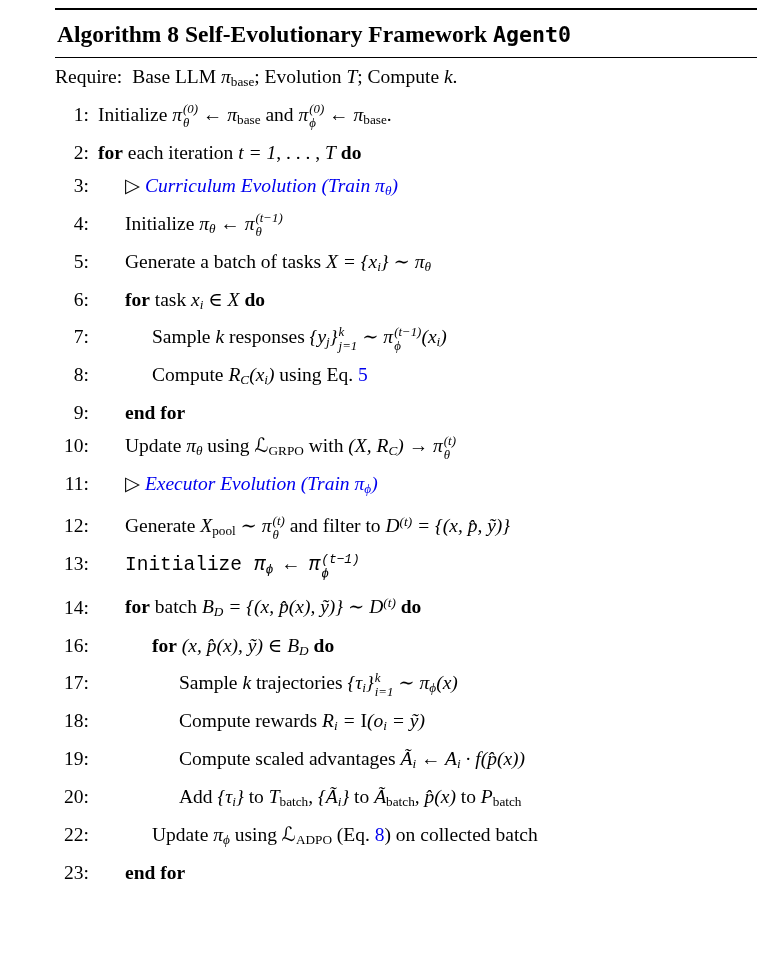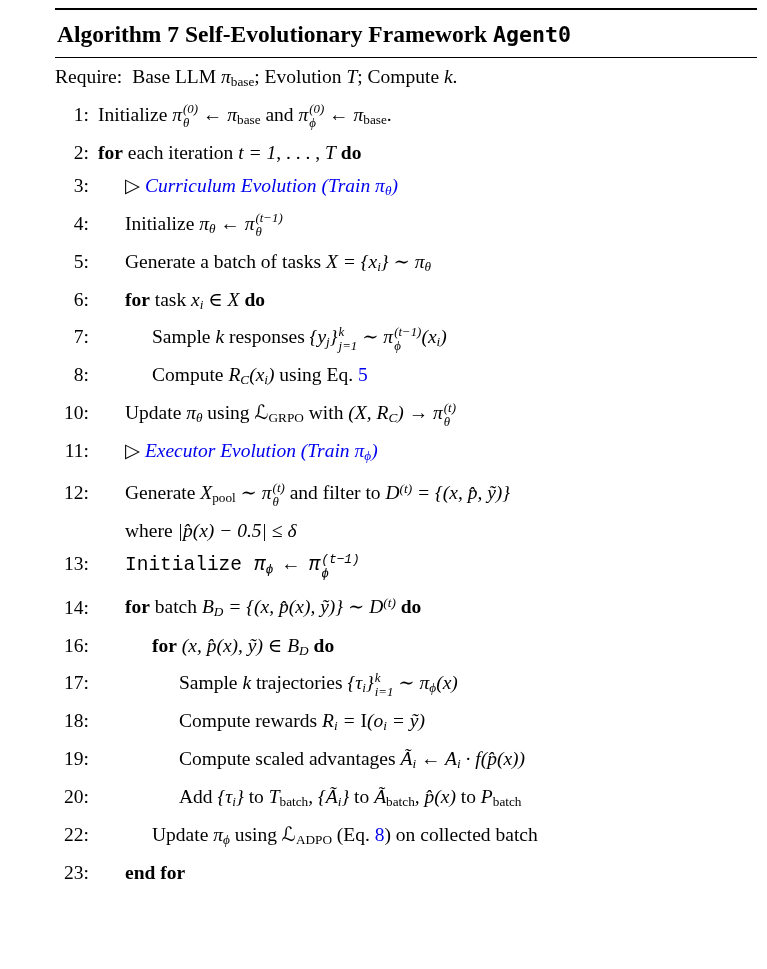--- a/index.html
+++ b/index.html
@@ -66,44 +66,44 @@
   .ss .row { display: block; }
 </style>
 </head>
 <body>
 
 <div class="doc">
   <div class="algo">
     <div class="rule thick"></div>
 
     <div class="caption">
-      <span>Algorithm 7</span>
+      <span>Algorithm 8</span>
       <span>Self-Evolutionary Framework</span>
       <span class="mono">Agent0</span>
     </div>
 
     <div class="rule thin"></div>
 
     <div class="require">
       <span class="s-b">Require:</span><span class="req-content"><span class="s-r">Base LLM </span><span class="s-m">π</span><span class="s-sub s-r">base</span><span class="s-r">; Evolution </span><span class="s-i">T</span><span class="s-r">; Compute </span><span class="s-i">k</span><span class="s-r">.</span></span>
     </div>
 
     <div class="lines">
         <div class="line"><span class="num">1:</span><span class="content" style="padding-left: 0px;"><span class="s-r">Initialize </span><span class="s-m">π</span><span class="ss"><span class="row">(0)</span><span class="row">θ</span></span><span class="s-m"> ← </span><span class="s-m">π</span><span class="s-sub s-r">base</span><span class="s-r"> and </span><span class="s-m">π</span><span class="ss"><span class="row">(0)</span><span class="row">ϕ</span></span><span class="s-m"> ← </span><span class="s-m">π</span><span class="s-sub s-r">base</span><span class="s-r">.</span></span></div>
         <div class="line"><span class="num">2:</span><span class="content" style="padding-left: 0px;"><span class="s-b">for</span><span class="s-r"> each iteration </span><span class="s-i">t</span><span class="s-m"> = 1</span><span class="s-r">, . . . , </span><span class="s-i">T</span><span class="s-r"> </span><span class="s-b">do</span></span></div>
         <div class="line"><span class="num">3:</span><span class="content" style="padding-left: 27px;"><span class="s-r">▷ </span><span class="s-i s-blue">Curriculum Evolution (Train </span><span class="s-m s-blue">π</span><span class="s-sub s-m s-blue">θ</span><span class="s-i s-blue">)</span></span></div>
         <div class="line"><span class="num">4:</span><span class="content" style="padding-left: 27px;"><span class="s-r">Initialize </span><span class="s-m">π</span><span class="s-sub s-m">θ</span><span class="s-m"> ← </span><span class="s-m">π</span><span class="ss"><span class="row">(t−1)</span><span class="row">θ</span></span></span></div>
         <div class="line"><span class="num">5:</span><span class="content" style="padding-left: 27px;"><span class="s-r">Generate a batch of tasks </span><span class="s-i">X</span><span class="s-m"> = {</span><span class="s-i">x</span><span class="s-sub s-i">i</span><span class="s-m">} ∼ </span><span class="s-m">π</span><span class="s-sub s-m">θ</span></span></div>
         <div class="line"><span class="num">6:</span><span class="content" style="padding-left: 27px;"><span class="s-b">for</span><span class="s-r"> task </span><span class="s-i">x</span><span class="s-sub s-i">i</span><span class="s-m"> ∈ </span><span class="s-i">X</span><span class="s-r"> </span><span class="s-b">do</span></span></div>
         <div class="line"><span class="num">7:</span><span class="content" style="padding-left: 54px;"><span class="s-r">Sample </span><span class="s-i">k</span><span class="s-r"> responses </span><span class="s-m">{</span><span class="s-i">y</span><span class="s-sub s-i">j</span><span class="s-m">}</span><span class="ss"><span class="row">k</span><span class="row">j=1</span></span><span class="s-m"> ∼ </span><span class="s-m">π</span><span class="ss"><span class="row">(t−1)</span><span class="row">ϕ</span></span><span class="s-m">(</span><span class="s-i">x</span><span class="s-sub s-i">i</span><span class="s-m">)</span></span></div>
         <div class="line"><span class="num">8:</span><span class="content" style="padding-left: 54px;"><span class="s-r">Compute </span><span class="s-i">R</span><span class="s-sub s-i">C</span><span class="s-m">(</span><span class="s-i">x</span><span class="s-sub s-i">i</span><span class="s-m">)</span><span class="s-r"> using Eq. </span><span class="s-r s-blue s-link">5</span></span></div>
+        <div class="line"><span class="num">9:</span><span class="content" style="padding-left: 27px;"><span class="s-b">end for</span></span></div>
         <div class="line"><span class="num">10:</span><span class="content" style="padding-left: 27px;"><span class="s-r">Update </span><span class="s-m">π</span><span class="s-sub s-m">θ</span><span class="s-r"> using </span><span class="s-m">ℒ</span><span class="s-sub s-r">GRPO</span><span class="s-r"> with </span><span class="s-m">(</span><span class="s-i">X</span><span class="s-m">, </span><span class="s-i">R</span><span class="s-sub s-i">C</span><span class="s-m">) → </span><span class="s-m">π</span><span class="ss"><span class="row">(t)</span><span class="row">θ</span></span></span></div>
         <div class="line"><span class="num">11:</span><span class="content" style="padding-left: 27px;"><span class="s-r">▷ </span><span class="s-i s-blue">Executor Evolution (Train </span><span class="s-m s-blue">π</span><span class="s-sub s-m s-blue">ϕ</span><span class="s-i s-blue">)</span></span></div>
         <div class="line"><span class="num">12:</span><span class="content" style="padding-left: 27px;"><span class="s-r">Generate </span><span class="s-i">X</span><span class="s-sub s-r">pool</span><span class="s-m"> ∼ </span><span class="s-m">π</span><span class="ss"><span class="row">(t)</span><span class="row">θ</span></span><span class="s-r"> and filter to </span><span class="s-i">D</span><span class="s-sup s-i">(t)</span><span class="s-m"> = {(</span><span class="s-i">x</span><span class="s-m">, </span><span class="s-i">p̂</span><span class="s-m">, </span><span class="s-i">ỹ</span><span class="s-m">)}</span></span></div>
-        <div class="line"><span class="num"></span><span class="content" style="padding-left: 27px;"><span class="s-r">where </span><span class="s-m">|</span><span class="s-i">p̂</span><span class="s-m">(</span><span class="s-i">x</span><span class="s-m">) − 0.5| ≤ </span><span class="s-m">δ</span></span></div>
         <div class="line"><span class="num">13:</span><span class="content" style="padding-left: 27px; font-family: Liberation Mono, monospace;"><span class="s-r">Initialize </span><span class="s-m">π</span><span class="s-sub s-m">ϕ</span><span class="s-m"> ← </span><span class="s-m">π</span><span class="ss"><span class="row">(t−1)</span><span class="row">ϕ</span></span></span></div>
         <div class="line"><span class="num">14:</span><span class="content" style="padding-left: 27px;"><span class="s-b">for</span><span class="s-r"> batch </span><span class="s-i">B</span><span class="s-sub s-i">D</span><span class="s-m"> = {(</span><span class="s-i">x</span><span class="s-m">, </span><span class="s-i">p̂</span><span class="s-m">(</span><span class="s-i">x</span><span class="s-m">)</span><span class="s-m">, </span><span class="s-i">ỹ</span><span class="s-m">)} ∼ </span><span class="s-i">D</span><span class="s-sup s-i">(t)</span><span class="s-r"> </span><span class="s-b">do</span></span></div>
         <div class="line"><span class="num">16:</span><span class="content" style="padding-left: 54px;"><span class="s-b">for</span><span class="s-m"> (</span><span class="s-i">x</span><span class="s-m">, </span><span class="s-i">p̂</span><span class="s-m">(</span><span class="s-i">x</span><span class="s-m">)</span><span class="s-m">, </span><span class="s-i">ỹ</span><span class="s-m">) ∈ </span><span class="s-i">B</span><span class="s-sub s-i">D</span><span class="s-r"> </span><span class="s-b">do</span></span></div>
         <div class="line"><span class="num">17:</span><span class="content" style="padding-left: 81px;"><span class="s-r">Sample </span><span class="s-i">k</span><span class="s-r"> trajectories </span><span class="s-m">{</span><span class="s-m">τ</span><span class="s-sub s-i">i</span><span class="s-m">}</span><span class="ss"><span class="row">k</span><span class="row">i=1</span></span><span class="s-m"> ∼ </span><span class="s-m">π</span><span class="s-sub s-m">ϕ</span><span class="s-m">(</span><span class="s-i">x</span><span class="s-m">)</span></span></div>
         <div class="line"><span class="num">18:</span><span class="content" style="padding-left: 81px;"><span class="s-r">Compute rewards </span><span class="s-i">R</span><span class="s-sub s-i">i</span><span class="s-m"> = </span><span class="s-r">I</span><span class="s-m">(</span><span class="s-i">o</span><span class="s-sub s-i">i</span><span class="s-m"> = </span><span class="s-i">ỹ</span><span class="s-m">)</span></span></div>
         <div class="line"><span class="num">19:</span><span class="content" style="padding-left: 81px;"><span class="s-r">Compute scaled advantages </span><span class="s-i">Ã</span><span class="s-sub s-i">i</span><span class="s-m"> ← </span><span class="s-i">A</span><span class="s-sub s-i">i</span><span class="s-m"> · </span><span class="s-i">f</span><span class="s-m">(</span><span class="s-i">p̂</span><span class="s-m">(</span><span class="s-i">x</span><span class="s-m">))</span></span></div>
         <div class="line"><span class="num">20:</span><span class="content" style="padding-left: 81px;"><span class="s-r">Add </span><span class="s-m">{</span><span class="s-m">τ</span><span class="s-sub s-i">i</span><span class="s-m">}</span><span class="s-r"> to </span><span class="s-i">T</span><span class="s-sub s-r">batch</span><span class="s-m">, {</span><span class="s-i">Ã</span><span class="s-sub s-i">i</span><span class="s-m">}</span><span class="s-r"> to </span><span class="s-i">Ã</span><span class="s-sub s-r">batch</span><span class="s-m">, </span><span class="s-i">p̂</span><span class="s-m">(</span><span class="s-i">x</span><span class="s-m">)</span><span class="s-r"> to </span><span class="s-i">P</span><span class="s-sub s-r">batch</span></span></div>
         <div class="line"><span class="num">22:</span><span class="content" style="padding-left: 54px;"><span class="s-r">Update </span><span class="s-m">π</span><span class="s-sub s-m">ϕ</span><span class="s-r"> using </span><span class="s-m">ℒ</span><span class="s-sub s-r">ADPO</span><span class="s-r"> (Eq. </span><span class="s-r s-blue s-link">8</span><span class="s-r">) on collected batch</span></span></div>
         <div class="line"><span class="num">23:</span><span class="content" style="padding-left: 27px;"><span class="s-b">end for</span></span></div>
       </div>

